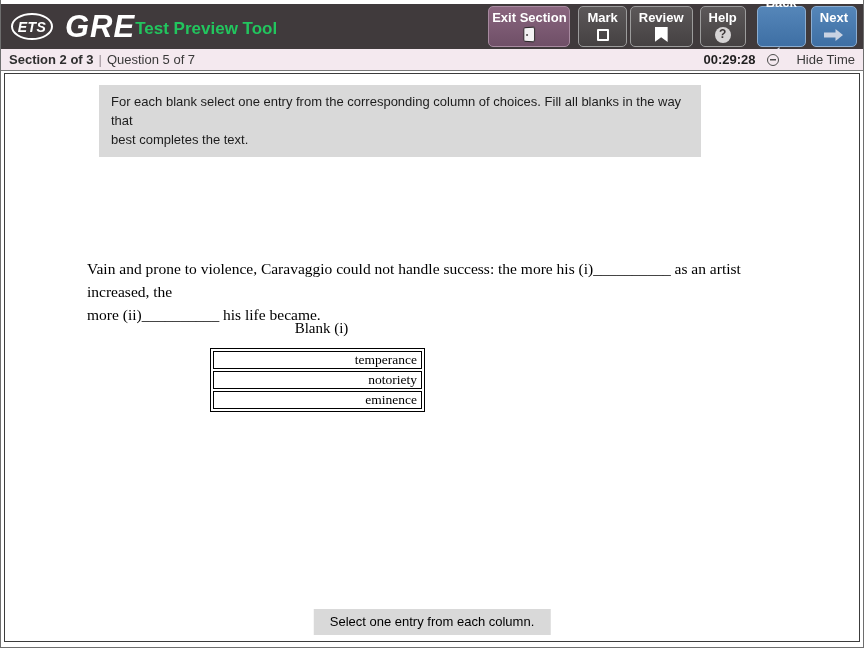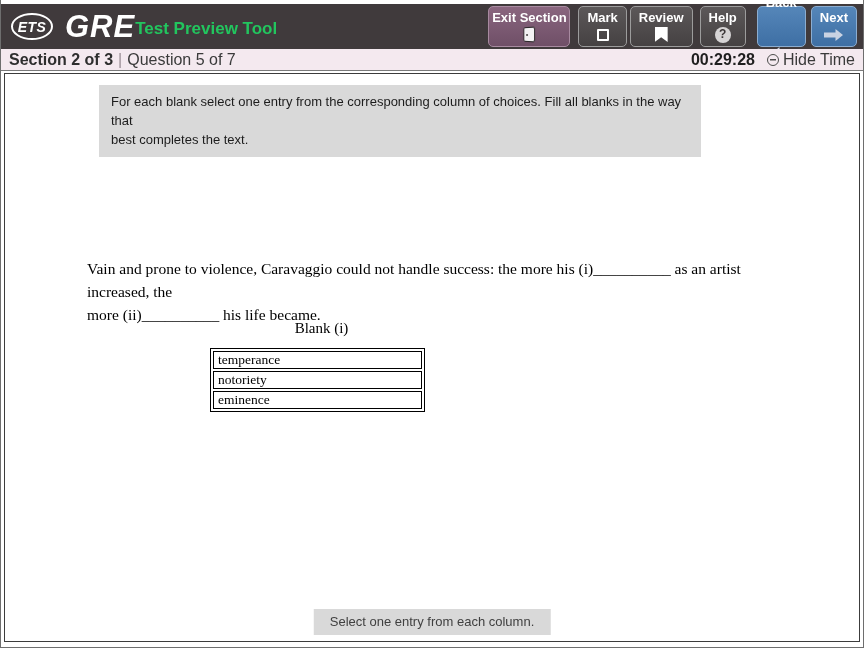--- a/index.html
+++ b/index.html
@@ -67,33 +67,33 @@
     width:16px; height:16px; border-radius:50%; background:#d6d4d5;
     color:#3a3536; font-weight:bold; font-size:12px; font-style:normal;
   }
   .arrow-svg { display:block; }
 
   
   .status-bar {
     position:absolute; left:0; top:49px; right:0; height:22px;
     background:#f4e9ef; border-bottom:1px solid #7a7a7a;
     display:flex; align-items:center; padding:0 8px;
-    font-size:16px; color:#3a3a3a;
+    font-size:13px; color:#3a3a3a;
   }
   .sb-section { font-weight:bold; color:#2e2e2e; }
   .sb-sep { color:#9a8f96; margin:0 5px; }
   .sb-question { color:#3a3a3a; }
   .sb-right { margin-left:auto; display:flex; align-items:center; }
   .sb-timer { font-weight:bold; color:#1f1f1f; margin-right:12px; }
   .hide-time-icon {
     display:inline-block; width:12px; height:12px; border:1.5px solid #4c4c4c; border-radius:50%;
     background:linear-gradient(#4c4c4c,#4c4c4c) center / 6px 1.5px no-repeat;
     margin-right:4px;
   }
-  .sb-hide-label { color:#3a3a3a; }
+  .sb-hide-label { color:#3a3a3a;margin-left:13px; }
   .hide-time-toggle { display:flex; align-items:center; cursor:pointer; }
 
   
   .content {
     position:absolute; left:3px; right:3px; top:73px; bottom:5px;
     border:1px solid #3c3c3c; background:#ffffff;
   }
 
   .instructions-box {
     position:absolute; left:94px; top:11px; width:602px;
@@ -111,29 +111,29 @@
   .blank-col.col-ii { left:428px; }
   .blank-label {
     text-align:center; font-family:"Liberation Serif", serif; font-size:15px; color:#000000;
     margin-bottom:11px;
   }
   table.choices {
     width:215px; border-collapse:separate; border-spacing:2px;
     border:1px solid #000000; background:#ffffff;
   }
   table.choices td {
-    border:1px solid #000000; text-align:left;
+    border:1px solid #000000; text-align:right;
     font-family:"Liberation Serif", serif; font-size:13.5px; color:#000000;
     height:17px; padding:0 4px; cursor:pointer; background:#ffffff;
   }
 
   .footer-prompt {
     position:absolute; left:50%; transform:translateX(-50%); bottom:6px;
     background:#d9d9d9; padding:5px 16px 6px 16px;
-    font-size:13px; color:#404040; white-space:nowrap;
+    font-size:13px; color:#000000; white-space:nowrap;
   }
 </style>
 </head>
 <body>
 
 <div class="window">
 
   <div class="top-bar">
     <div class="logo-area">
       <span class="ets-oval">

